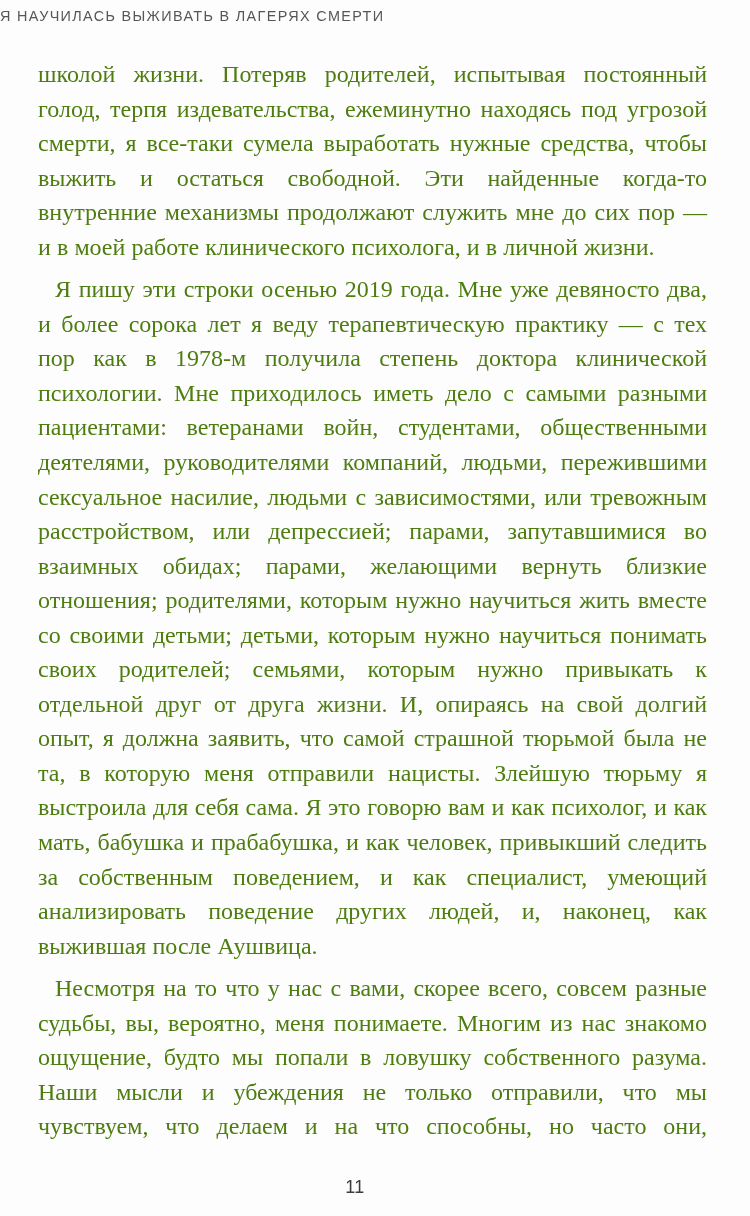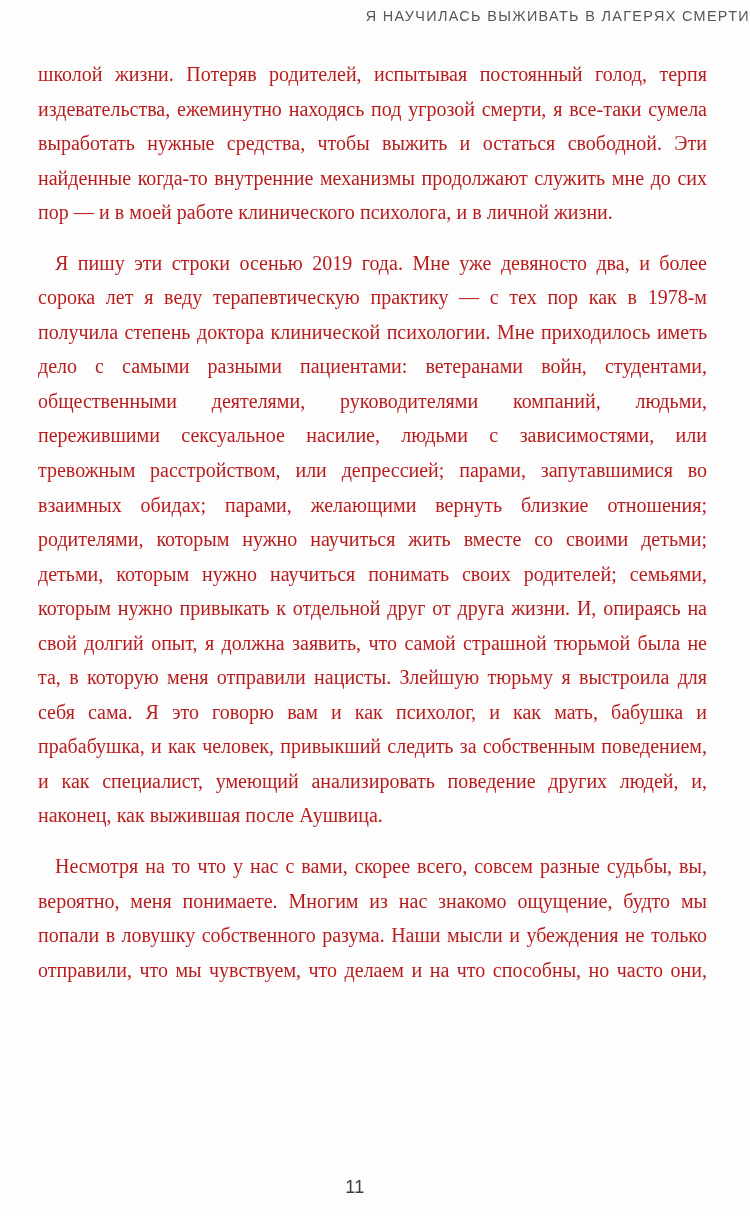--- a/index.html
+++ b/index.html
@@ -22,51 +22,51 @@
     position: absolute;
     inset: 0;
   }
 
   
   .running-head {
     position: absolute;
     top: 8px;
     left: 0;
     right: 0;
-    text-align: right;
+    text-align: left;
     font-family: "Liberation Sans", "DejaVu Sans", sans-serif;
     font-size: 14.4px;
     letter-spacing: 1.35px;
     color: #55565a;
     font-weight: 400;
     white-space: nowrap;
   }
 
   
   .textblock {
     position: absolute;
     left: 38px;
     top: 57px;
     width: 669px;
   }
 
   .para {
     margin: 0;
-    font-size: 20px;
+    font-size: 24px;
     line-height: 34.55px;
     text-align: justify;
     text-justify: inter-word;
     text-indent: 0;
-    color: #b91c1c;
+    color: #4d7c0f;
     hyphens: manual;
     word-spacing: 0.1px;
   }
 
   .para + .para {
-    margin-top: 16px;
+    margin-top: 8px;
   }
 
   .para.indent {
     text-indent: 17px;
   }
 
   
   .para:last-child::after {
     content: "";
     display: inline-block;

